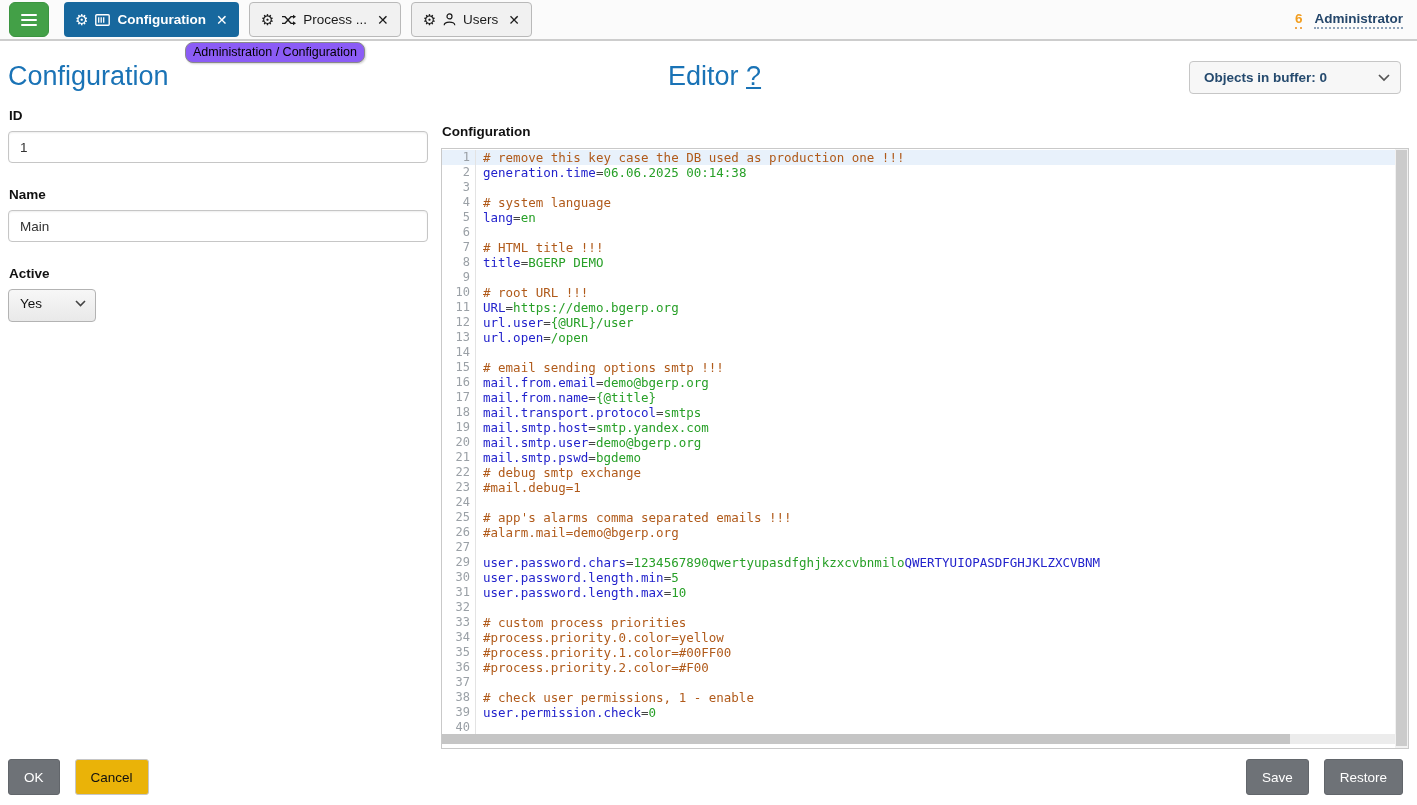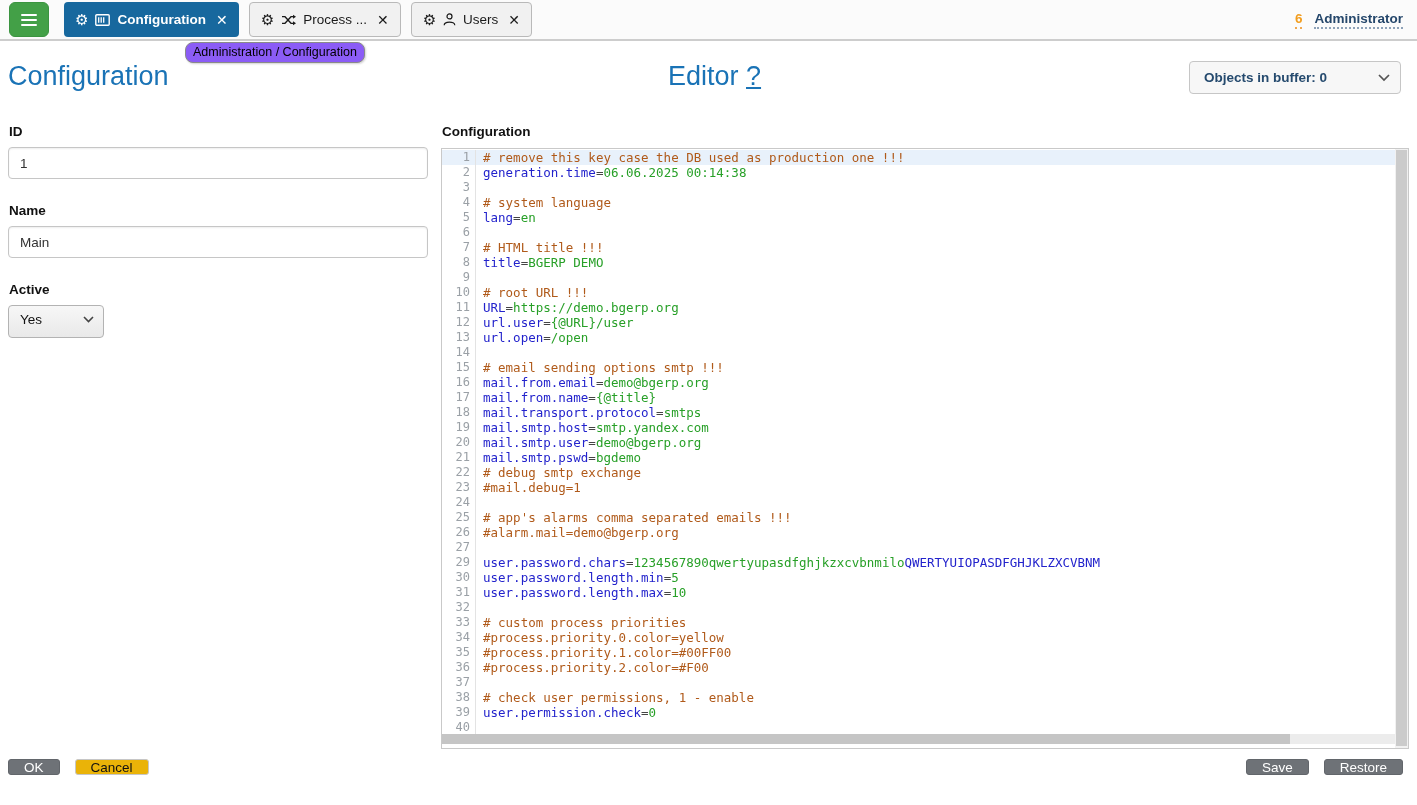--- a/index.html
+++ b/index.html
@@ -59,31 +59,31 @@
 
   .buffer-select {
     position:absolute; right:16px; top:61px; width:212px; height:33px;
     background:#f7f7f7; border:1px solid #c6c6c6; border-radius:4px;
     display:flex; align-items:center; justify-content:space-between;
     padding:0 10px 0 14px; box-sizing:border-box; cursor:pointer;
     font-size:13.5px; font-weight:bold; color:#254a6e;
   }
 
   
-  .form-col { position:absolute; left:8px; top:124px; width:420px; }
+  .form-col { position:absolute; left:8px; top:108px; width:420px; }
   .field-label { font-weight:bold; font-size:13.5px; color:#111; display:block; margin:0 0 8px 1px; }
   .text-input {
     width:100%; height:32px; box-sizing:border-box;
     border:1px solid #c6c6c6; border-radius:4px; background:#fff;
     font-family:"Liberation Sans",sans-serif; font-size:13.5px; color:#333;
     padding:0 0 0 11px; margin-bottom:24px;
     box-shadow:inset 0 1px 2px rgba(0,0,0,.07);
   }
   .select-box {
-    width:96px; height:33px; box-sizing:border-box;
+    width:88px; height:33px; box-sizing:border-box;
     background:linear-gradient(#f7f7f7,#e9e9e9); border:1px solid #b3b3b3; border-radius:4px;
     display:flex; align-items:center; justify-content:space-between;
     padding:0 9px 4px 11px; font-size:13.5px; color:#111; cursor:pointer;
   }
 
   
   .editor-col { position:absolute; left:441px; top:124px; width:968px; }
   .editor-label { font-weight:bold; font-size:13.5px; margin:0 0 9px 1px; }
   .editor-box {
     position:relative; height:601px; box-sizing:border-box;
@@ -103,21 +103,21 @@
   .code .u { color:#2323cc; }
 
   .vscroll { position:absolute; top:0; right:0; width:13px; height:100%; background:#f1f1f1; }
   .vscroll .vthumb { position:absolute; top:1px; left:1px; width:11px; height:99.5%; background:#cbcbcb; }
   .hscroll { position:absolute; left:0; right:13px; bottom:4px; height:10px; background:#ececec; }
   .hscroll .hthumb { width:89%; height:100%; background:#c5c5c5; }
 
   
   .footer-left  { position:absolute; left:8px;  top:759px; display:flex; gap:15px; }
   .footer-right { position:absolute; right:14px; top:759px; display:flex; gap:15px; }
-  .btn { height:16px; padding:0 15px; border-radius:3px; font-size:13.5px;
+  .btn { height:36px; padding:0 15px; border-radius:3px; font-size:13.5px;
     font-family:"Liberation Sans",sans-serif; cursor:pointer; }
   .btn-dark  { background:#6e7277; color:#fff; border:1px solid #62666b; }
   .btn-light { background:#eab308; color:#111; border:1px solid #c6c6c6; }
 </style>
 </head>
 <body>
 
 <div class="topbar">
   <div class="hamburger-btn">
     <span class="bar"></span>

